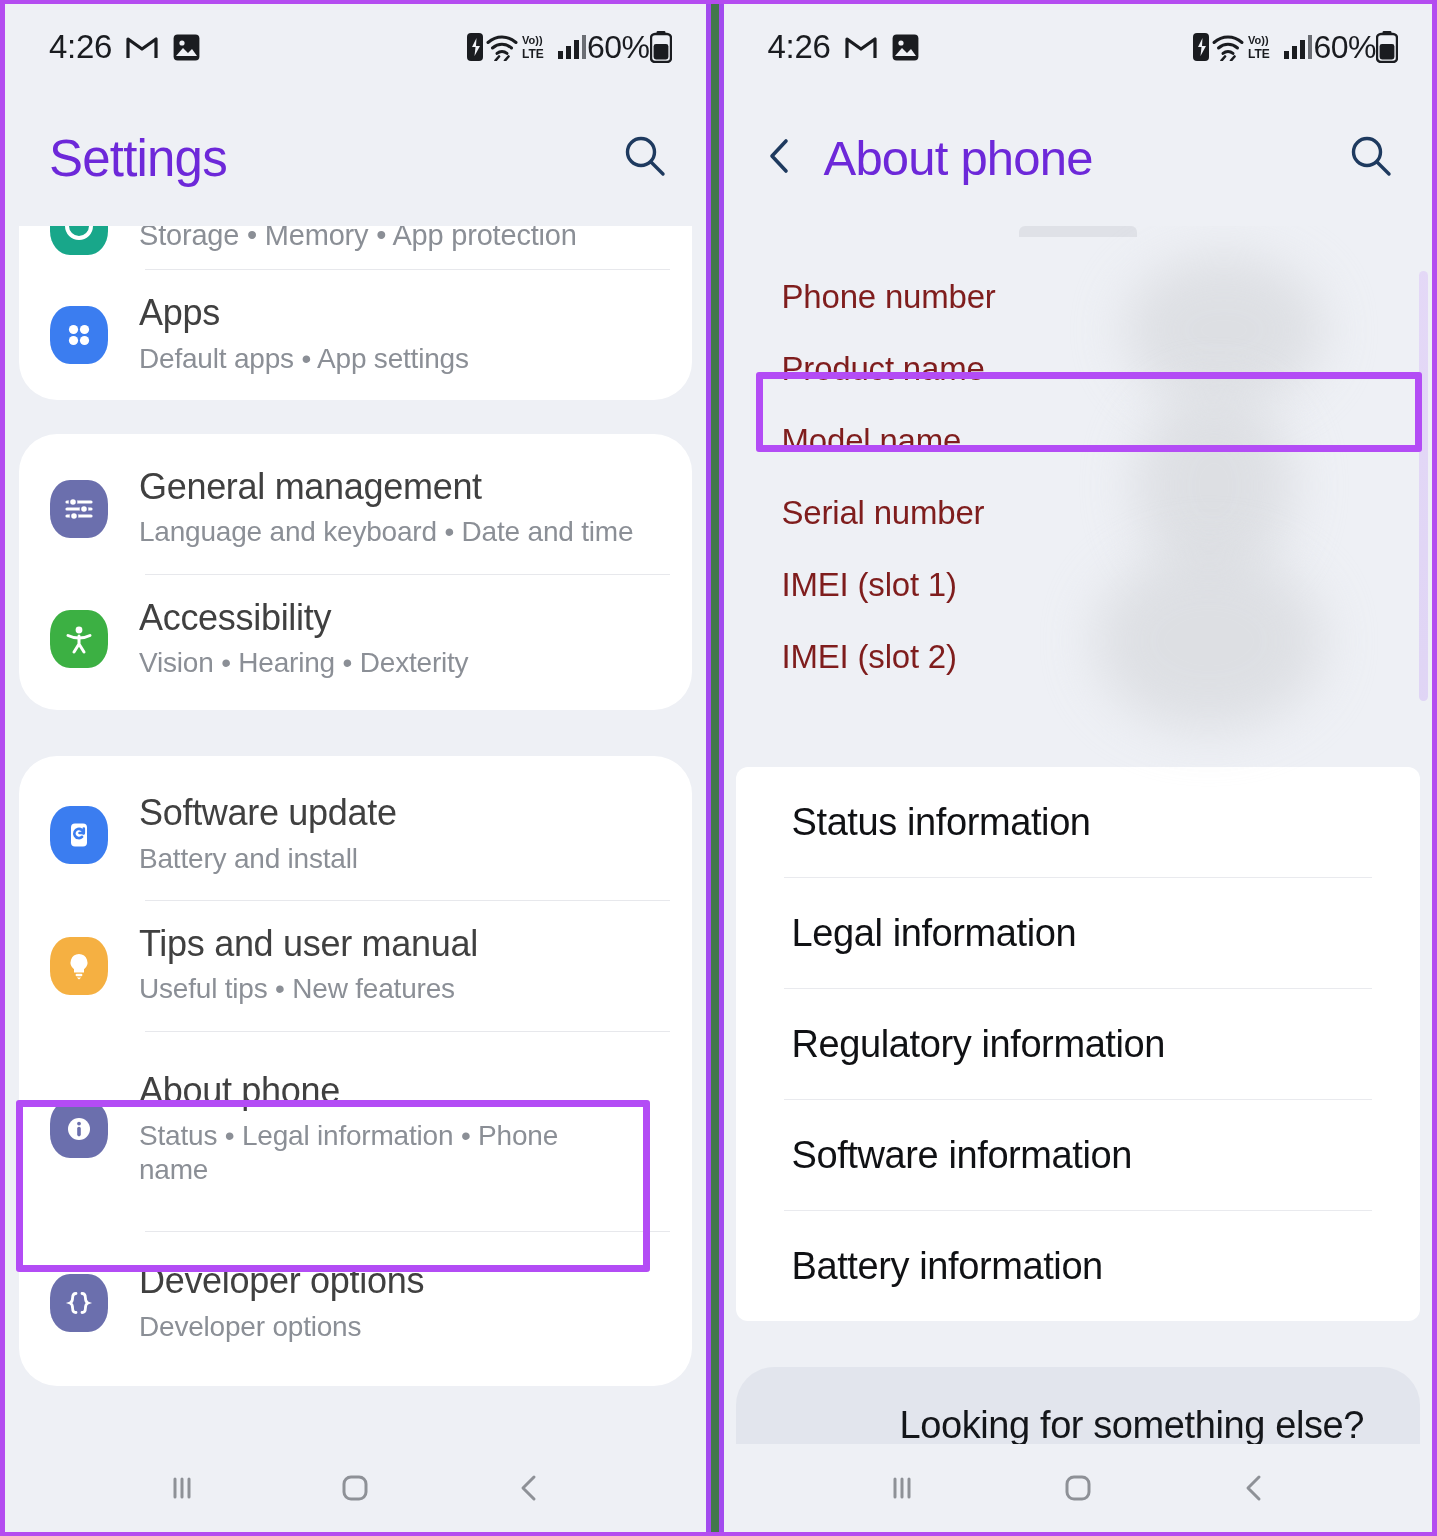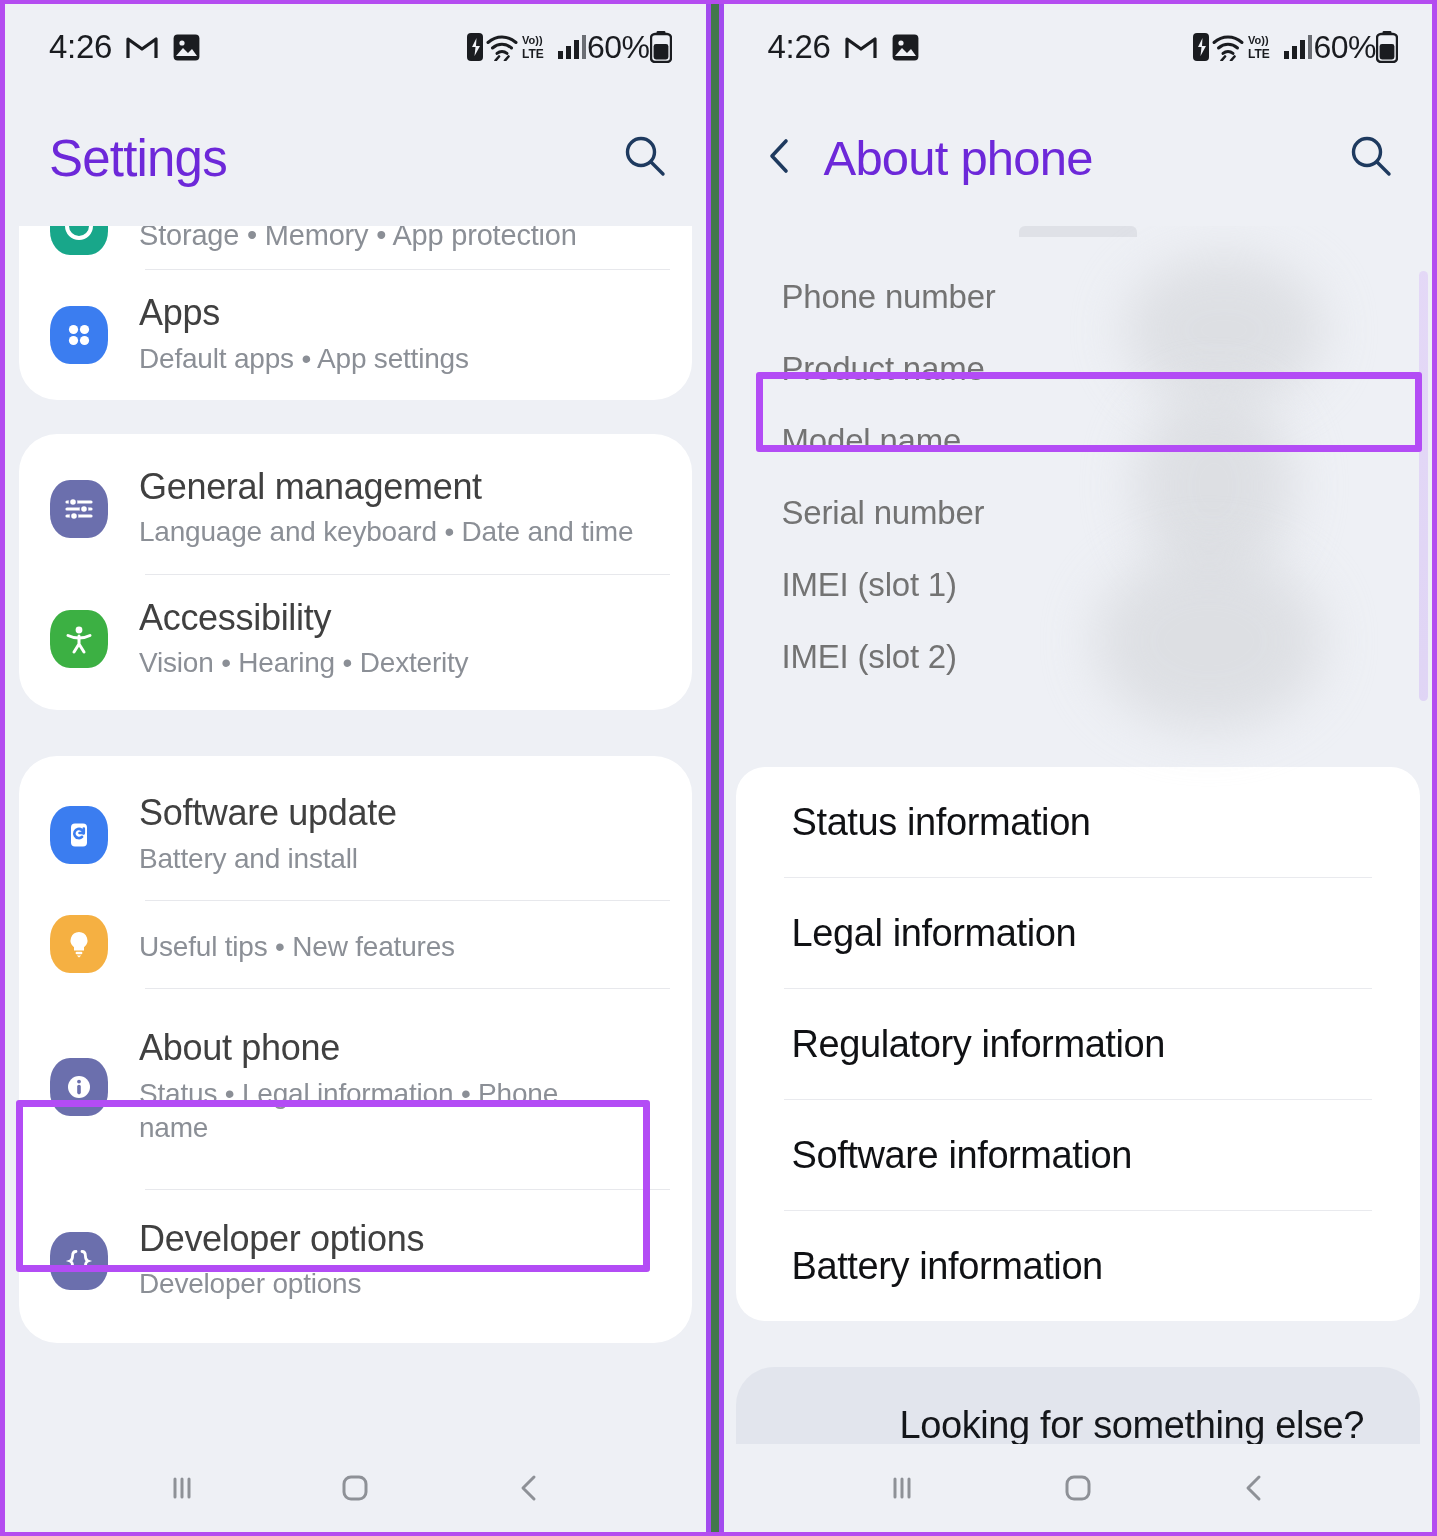--- a/index.html
+++ b/index.html
@@ -103,21 +103,21 @@
     width:118px; height:11px;
     background:#dfe1e7;
     border-radius:6px 6px 0 0;
     margin:0 auto;
   }
   .infolist{ padding:0 0 0 0; margin-top:24px; position:relative; }
   .inforow{
     height:72px;
     display:flex; align-items:center;
     padding-left:58px;
-    font-size:33px; color:#737373; letter-spacing:-0.2px;
+    font-size:33px; color:#7f1d1d; letter-spacing:-0.2px;
     position:relative;
   }
   .blurblob{
     position:absolute;
     border-radius:50%;
     background:#d8dade;
     filter:blur(26px);
     opacity:.75;
     pointer-events:none;
   }
@@ -126,21 +126,21 @@
     top:10px; right:4px;
     width:9px; height:430px;
     background:linear-gradient(180deg,#e2d4f7,#ddd0f5);
     border-radius:5px;
     opacity:.85;
   }
 
   
   .card-r{
     background:#ffffff;
-    border-radius:29px;
+    border-radius:12px;
     margin:0 12px;
     overflow:hidden;
   }
   .rrow{
     display:flex; align-items:center;
     height:110px;
     padding:0 56px;
     font-size:38px; color:#101114; letter-spacing:-0.4px;
   }
   .rsep{ height:1px; background:#e9eaee; margin:0 48px; }
@@ -328,20 +328,21 @@
           <div class="rowicon">
             <div class="squircle" style="background:#f5b042;">
               <svg width="34" height="34" viewBox="0 0 34 34">
                   <path d="M17 5a8.5 8.5 0 0 0-5 15.3v3.2h10v-3.2A8.5 8.5 0 0 0 17 5z" fill="#fff"></path>
                   <rect x="13.6" y="24.8" width="6.8" height="2.5" rx="1.2" fill="#fff"></rect>
                   <path d="M14.8 28.4h4.4l-2.2 2.2z" fill="#fff"></path>
                 </svg>
             </div>
           </div>
           <div class="rowtext">
+            <div class="rowtitle">Tips and user manual</div>
             <div class="rowsub">Useful tips  •  New features</div>
           </div>
         </div>
         <div class="sep"></div>
 
         <div class="row" style="padding-top:16px;padding-bottom:20px;">
           <div class="rowicon">
             <div class="squircle" style="background:#6b6fad;">
               <svg width="34" height="34" viewBox="0 0 34 34">
                   <circle cx="17" cy="17" r="11" fill="#fff"></circle>

